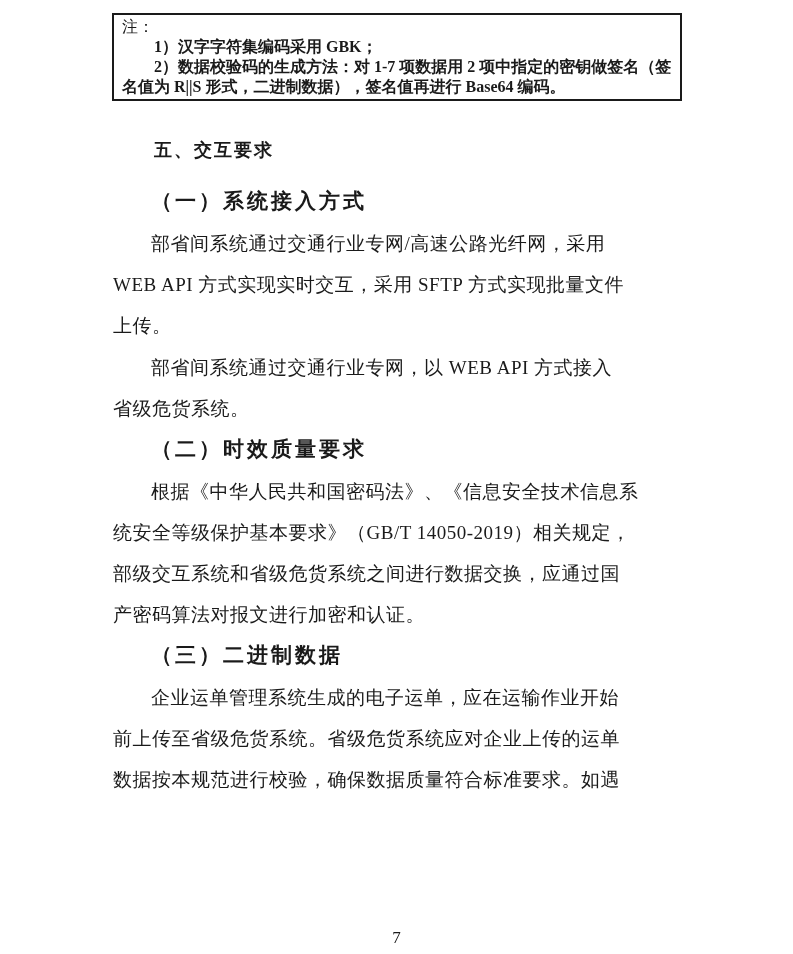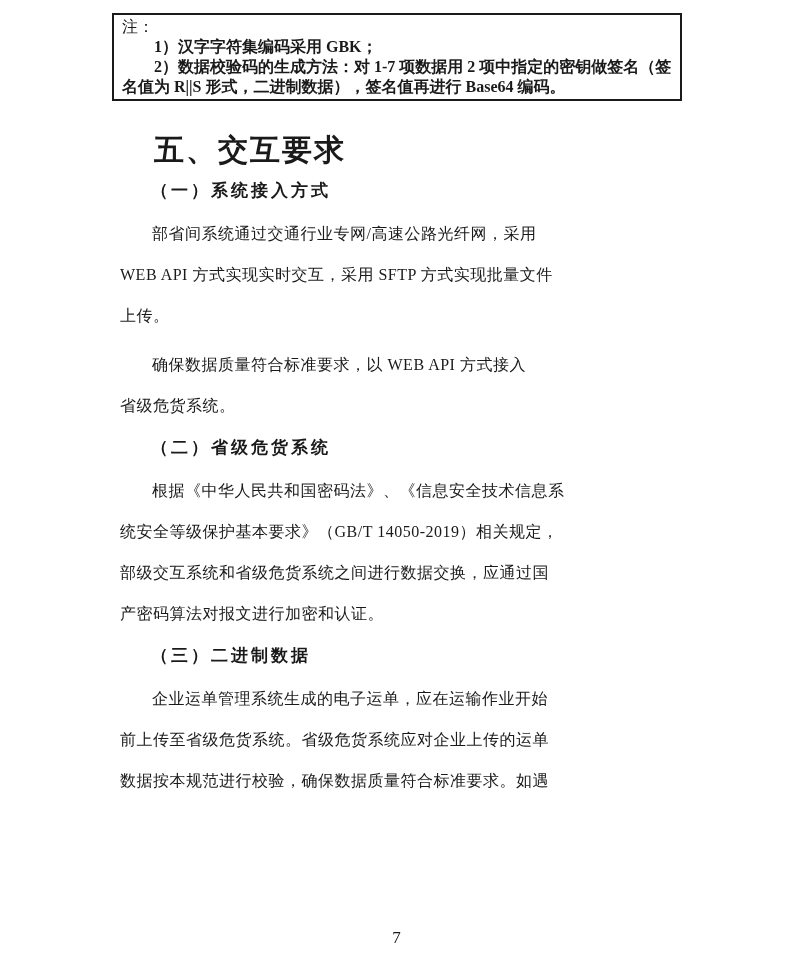--- a/index.html
+++ b/index.html
@@ -35,38 +35,38 @@
     margin: 0;
     white-space: pre-line;
   }
   .note-box p.indented {
     text-indent: 2em;
     font-weight: bold;
   }
   .main-heading {
     font-family: "Liberation Sans", "DejaVu Sans", sans-serif;
     font-weight: bold;
-    font-size: 30px;
+    font-size: 18px;
     line-height: 30px;
     letter-spacing: 2px;
     padding-left: 42px;
-    margin: 0 0 12px 0;
+    margin: 0 0 22px 0;
   }
   .sub-heading {
     font-family: "Liberation Serif", "DejaVu Serif", serif;
     font-weight: bold;
-    font-size: 17px;
+    font-size: 21px;
     line-height: 28px;
     letter-spacing: 3px;
     padding-left: 39px;
     margin: 6px 0 8px 0;
   }
   .body-para {
-    margin: 8px;
-    font-size: 16px;
+    margin: 1px;
+    font-size: 19px;
     line-height: 41px;
     text-indent: 2em;
     white-space: pre;
     letter-spacing: 0.5px;
   }
   .page-number {
     position: absolute;
     left: 0;
     right: 0;
     bottom: 6px;
@@ -87,24 +87,24 @@
       <p class="indented">2）数据校验码的生成方法：对 1-7 项数据用 2 项中指定的密钥做签名（签
 名值为 R||S 形式，二进制数据），签名值再进行 Base64 编码。</p>
     </div>
 
     <h1 class="main-heading">五、交互要求</h1>
 
     <h2 class="sub-heading">（一）系统接入方式</h2>
     <p class="body-para">部省间系统通过交通行业专网/高速公路光纤网，采用
 WEB API 方式实现实时交互，采用 SFTP 方式实现批量文件
 上传。</p>
-    <p class="body-para">确保数据质量符合标准要求，以 WEB API 方式接入
+    <p class="body-para">部省间系统通过交通行业专网，以 WEB API 方式接入
 省级危货系统。</p>
 
-    <h2 class="sub-heading">（二）省级危货系统</h2>
+    <h2 class="sub-heading">（二）时效质量要求</h2>
     <p class="body-para">根据《中华人民共和国密码法》、《信息安全技术信息系
 统安全等级保护基本要求》（GB/T 14050-2019）相关规定，
 部级交互系统和省级危货系统之间进行数据交换，应通过国
 产密码算法对报文进行加密和认证。</p>
 
     <h2 class="sub-heading">（三）二进制数据</h2>
     <p class="body-para">企业运单管理系统生成的电子运单，应在运输作业开始
 前上传至省级危货系统。省级危货系统应对企业上传的运单
 数据按本规范进行校验，确保数据质量符合标准要求。如遇</p>
 

